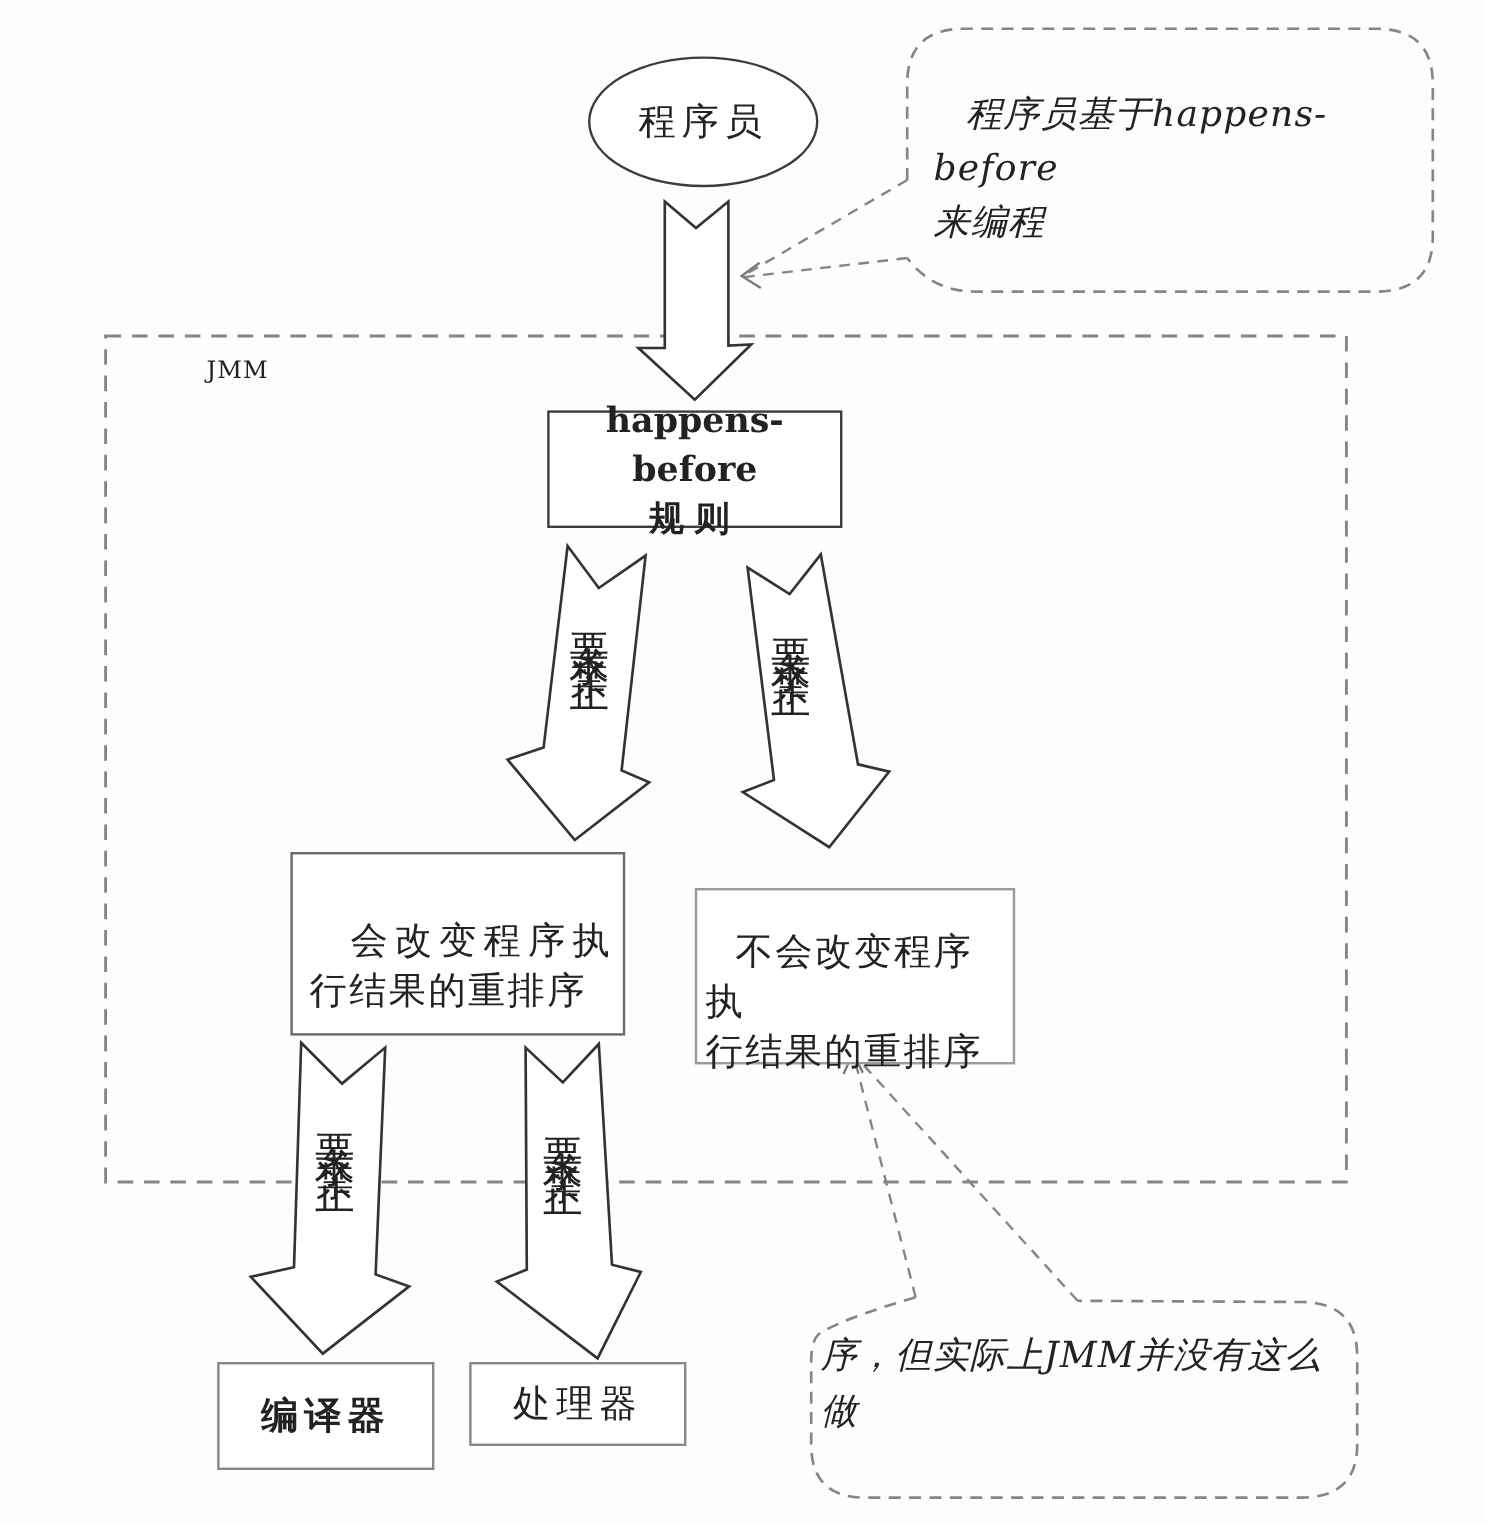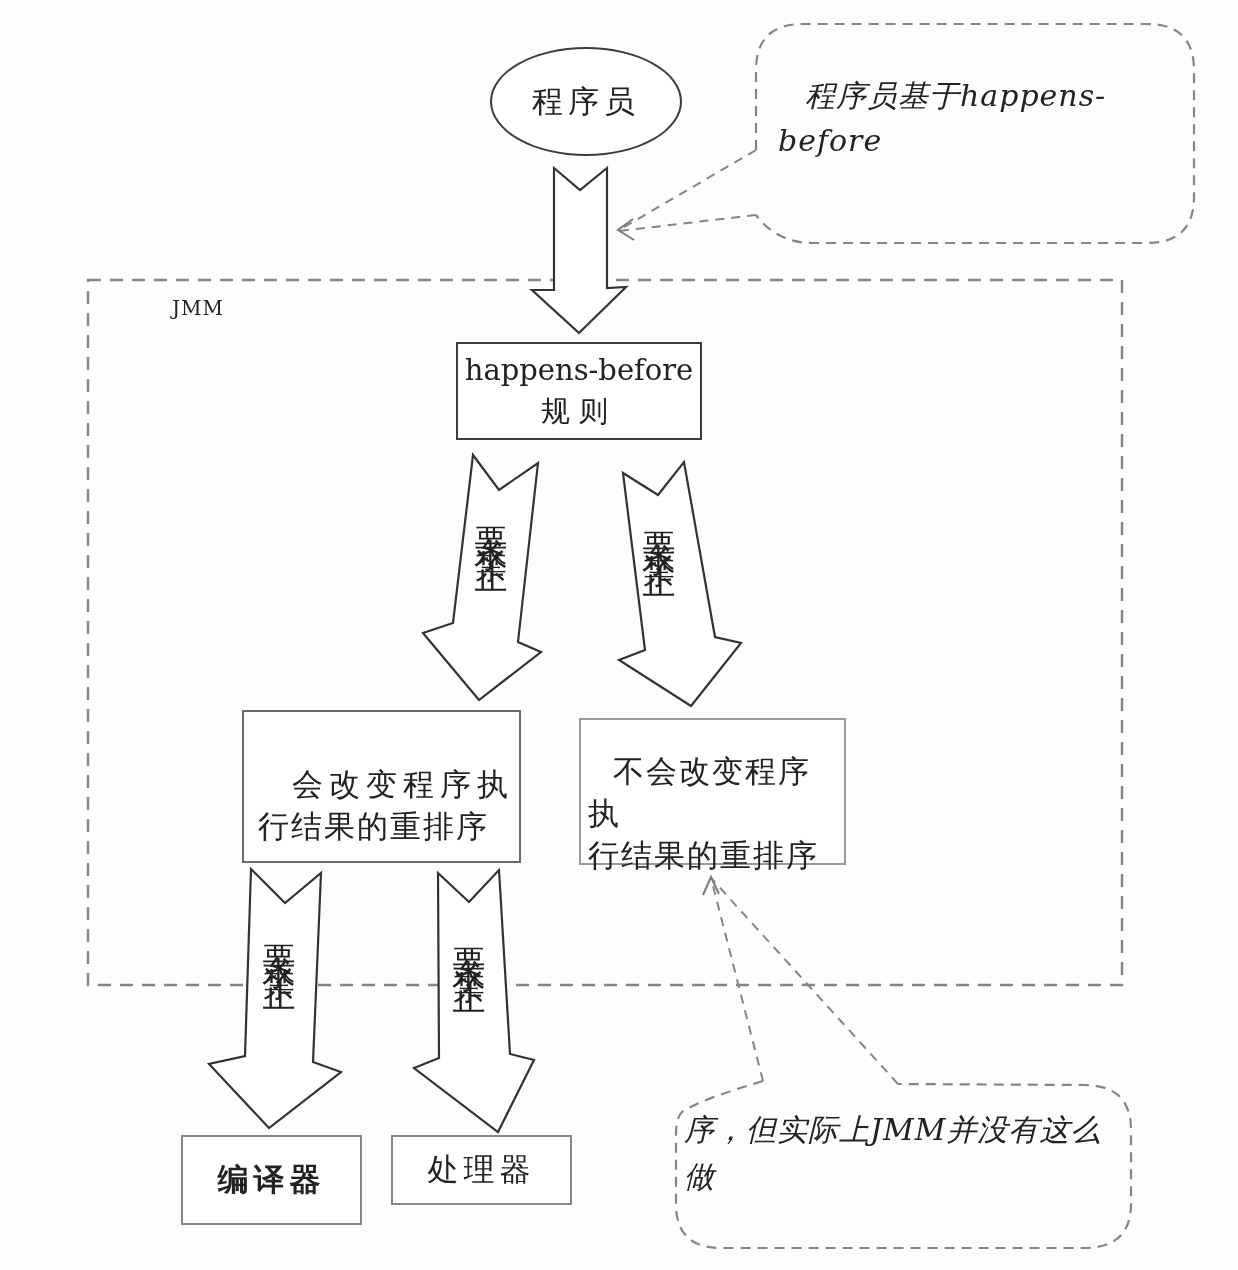--- a/index.html
+++ b/index.html
@@ -72,39 +72,39 @@
   }
   .ellipse{
     left:469px;top:47px;width:192px;height:109px;
     border:2px solid var(--border-dark);
     border-radius:50%;
     font-size:31px;letter-spacing:5px;
   }
   .hb-box{
     left:435px;top:342px;width:246px;height:98px;
     border:2px solid var(--border-dark);
-    font-size:29px;line-height:41px;
+    font-size:29px;line-height:41px;font-weight:bold;
   }
   .hb-box .cjk{letter-spacing:9px;}
   .mid-box{
     border:2px solid var(--border-mid);
     align-items:flex-start;
     justify-content:flex-start;
     text-align:left;
     font-size:31px;
     line-height:42px;
   }
   .left-box{
     left:221px;top:710px;width:279px;height:153px;
     padding:51px 0 0 14px;
   }
   .left-box .l1{text-indent:34px;letter-spacing:6px;}
   .left-box .l2{letter-spacing:2px;}
   .right-box{
-    left:558px;top:718px;width:267px;height:147px;
+    left:558px;top:740px;width:267px;height:147px;
     border:2px solid var(--border-light);
     padding:30px 1px 0 7px;
   }
   .right-box .l1{text-indent:25px;letter-spacing:2px;}
   .right-box .l2{letter-spacing:2px;}
   .leaf-box{
     border:2px solid var(--border-soft);
     font-size:31px;letter-spacing:5px;
   }
   .compiler-box{left:160px;top:1135px;width:181px;height:90px;font-weight:bold;}
@@ -201,19 +201,20 @@
     <span>处理器</span>
   </div>
 
   <div class="vtext vt-ul">要求禁止</div>
   <div class="vtext vt-ur">要求禁止</div>
   <div class="vtext vt-ll">要求禁止</div>
   <div class="vtext vt-lr">要求禁止</div>
 
   <div class="callout-text callout-top-text">
     <span class="line ind">程序员基于happens-before</span>
+    <span class="line">来编程</span>
   </div>
 
   <div class="callout-text callout-bottom-text">
     <span class="line">序，但实际上JMM并没有这么做</span>
   </div>
 
 </div>
 
 </body></html>

